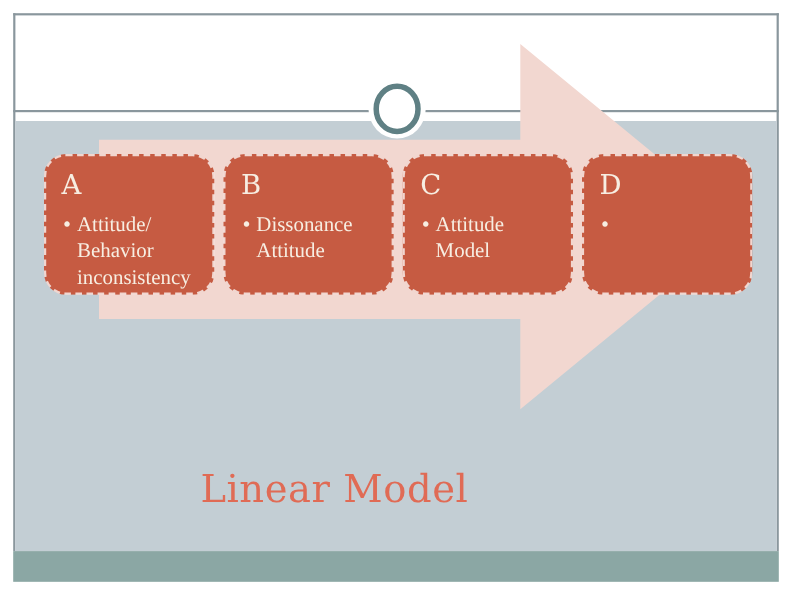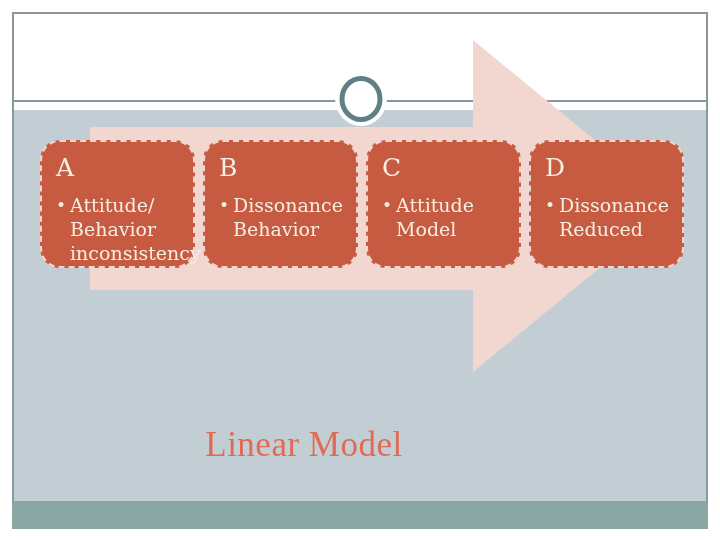--- a/index.html
+++ b/index.html
@@ -58,31 +58,30 @@
   .step-box.box-d{left:529px;}
   .step-header{
     font-size:25px;line-height:32px;font-weight:normal;
     letter-spacing:0.5px;
   }
   .step-bullet{
     display:flex;margin-top:9px;
     font-size:19px;line-height:24px;
   }
   .bullet-glyph{flex:0 0 auto;width:14px;font-size:17px;line-height:24px;}
-  .bullet-text{max-width:122px;}
+  .bullet-text{max-width:122px;font-family:Liberation Serif, serif;}
   
   .ring-svg{position:absolute;left:328px;top:66px;width:66px;height:66px;}
   
   .caption{
     position:absolute;left:0;top:426px;width:608px;
     text-align:center;
     font-size:35px;line-height:38px;
     color:var(--caption-color);
     letter-spacing:0.5px;
-    font-family:Liberation Serif, serif;
   }
 </style>
 </head>
 <body>
 
 <div class="slide">
 
   <div class="line line-top"></div>
   <div class="line line-left"></div>
   <div class="line line-right"></div>
@@ -103,37 +102,36 @@
     <div class="step-bullet">
       <span class="bullet-glyph">•</span>
       <span class="bullet-text">Attitude/ Behavior inconsistency</span>
     </div>
   </div>
 
   <div class="step-box box-b">
     <div class="step-header">B</div>
     <div class="step-bullet">
       <span class="bullet-glyph">•</span>
-      <span class="bullet-text">Dissonance Behavior</span>
+      <span class="bullet-text">Dissonance Attitude</span>
     </div>
   </div>
 
   <div class="step-box box-c">
     <div class="step-header">C</div>
     <div class="step-bullet">
       <span class="bullet-glyph">•</span>
       <span class="bullet-text">Attitude Model</span>
     </div>
   </div>
 
   <div class="step-box box-d">
     <div class="step-header">D</div>
     <div class="step-bullet">
       <span class="bullet-glyph">•</span>
-      <span class="bullet-text">Dissonance Reduced</span>
     </div>
   </div>
 
   <svg class="ring-svg" viewBox="0 0 66 66" aria-hidden="true">
     <ellipse cx="33" cy="33" rx="26" ry="27" fill="#ffffff"></ellipse>
     <ellipse cx="33" cy="33" rx="19" ry="20.5" fill="#ffffff" stroke="var(--ring-color)" stroke-width="5"></ellipse>
   </svg>
 
   <div class="caption">Linear Model</div>
 

